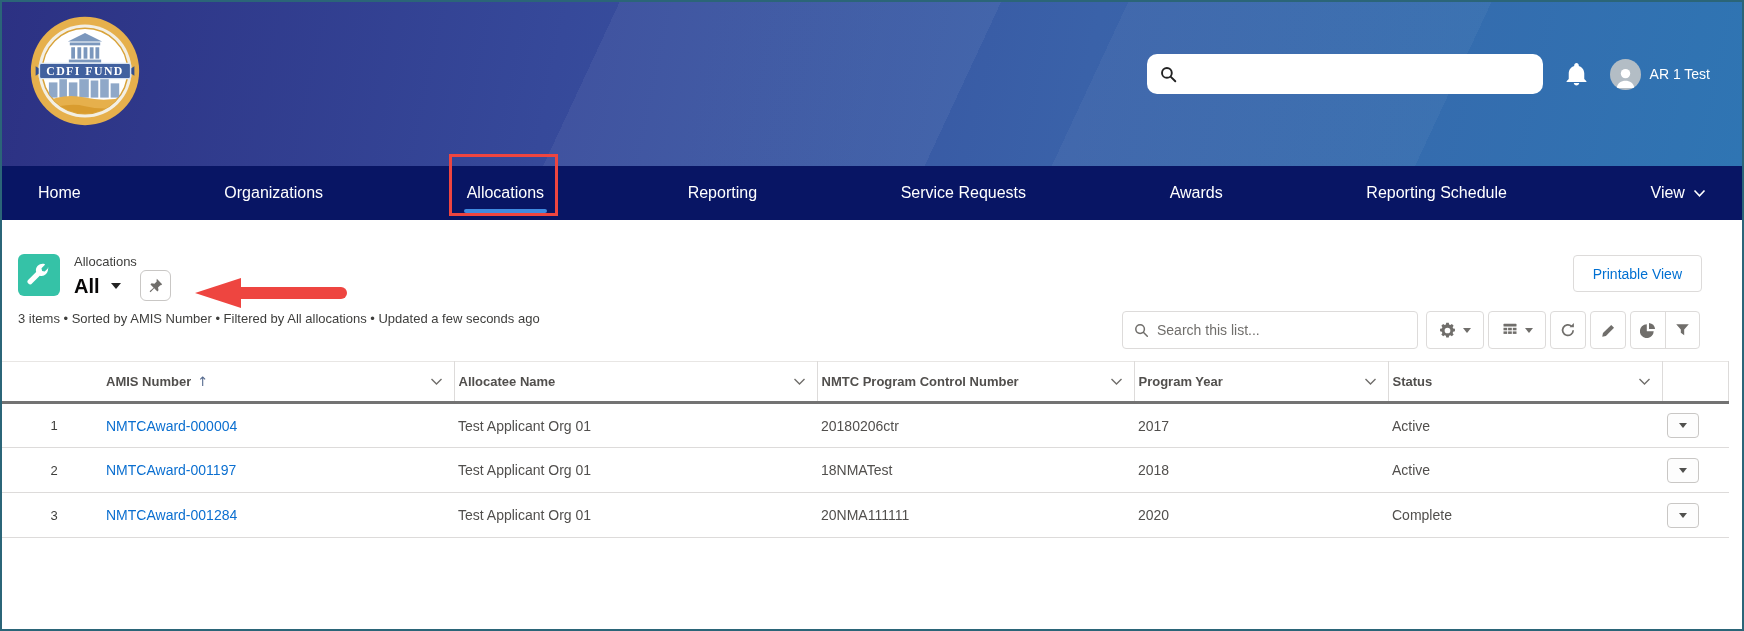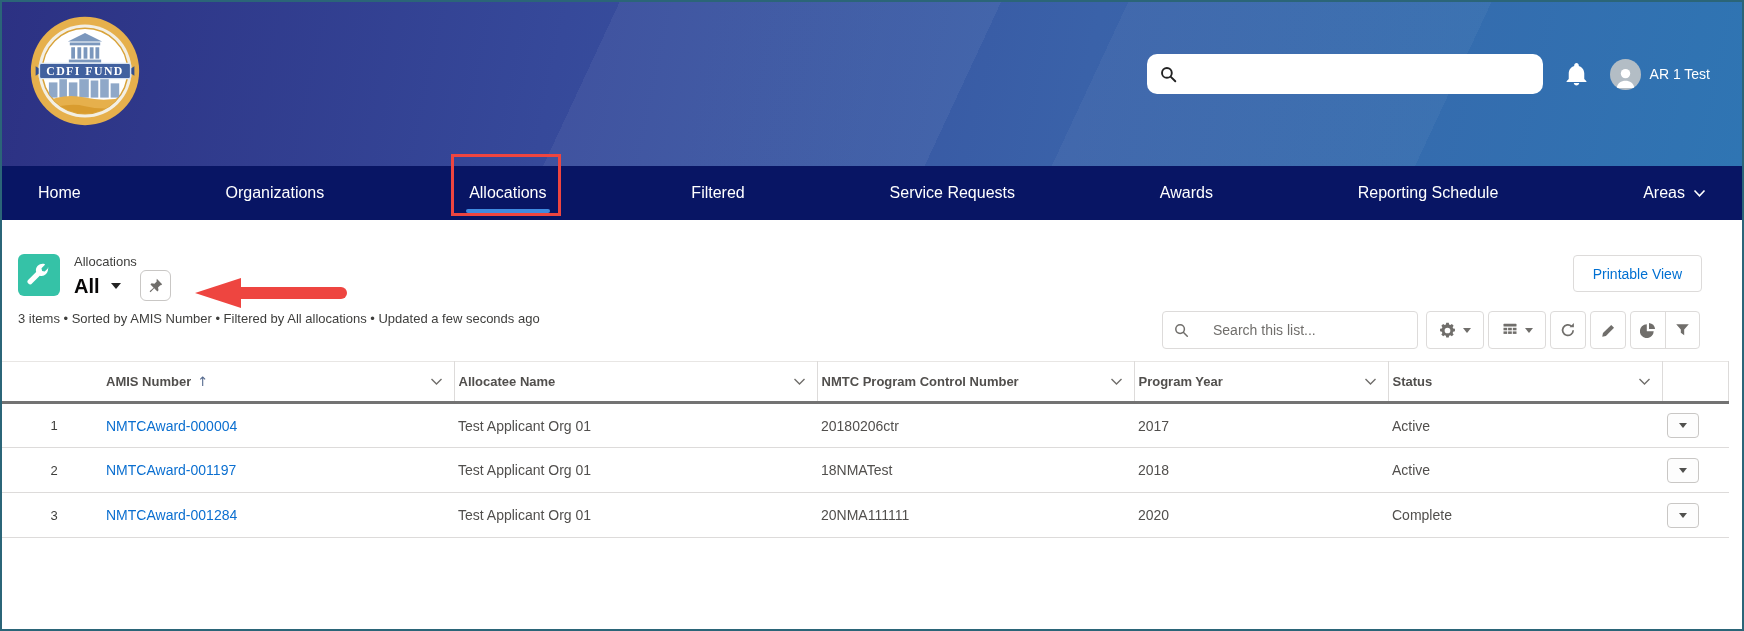--- a/index.html
+++ b/index.html
@@ -74,22 +74,22 @@
   }
 
   .annotation-arrow { position:absolute; left:193px; top:58px; display:flex; align-items:center; z-index:6; pointer-events:none; }
   .arrow-head { width:0; height:0; border-top:15px solid transparent; border-bottom:15px solid transparent; border-right:46px solid #ee4540; }
   .arrow-shaft { width:106px; height:12px; background:#ee4540; border-radius:0 6px 6px 0; }
 
   .meta-row { margin-top:10px; display:flex; justify-content:space-between; align-items:flex-start; padding:0 42px 0 16px; }
   .meta-text { font-size:13px; color:#3e3e3c; padding-bottom:10px; }
   .toolbar { display:flex; align-items:center; gap:4px; }
   .tsearch {
-    width:256px; height:38px; border:1px solid #dddbda; border-radius:4px; background:#fff;
-    display:flex; align-items:center; padding-left:11px; gap:24px; margin-right:4px;
+    width:296px; height:38px; border:1px solid #dddbda; border-radius:4px; background:#fff;
+    display:flex; align-items:center; padding-left:11px; gap:8px; margin-right:4px;
   }
   .tsearch svg { color:#706e6b; flex:none; }
   .tsearch input { border:none; outline:none; flex:1; height:100%; font-size:14px; color:#3e3e3c; font-family:inherit; background:transparent; }
   .tsearch input::placeholder { color:#706e6b; opacity:1; }
   .tbtn {
     height:38px; background:#fff; border:1px solid #dddbda; border-radius:4px;
     display:flex; align-items:center; justify-content:center; gap:7px; color:#706e6b; cursor:pointer;
   }
   .tbtn.w58 { width:58px; } .tbtn.w36 { width:36px; }
   .tbtn .mini-caret { width:0; height:0; border-left:4px solid transparent; border-right:4px solid transparent; border-top:5px solid #706e6b; }
@@ -193,33 +193,33 @@
         <span>Home</span>
       </a>
     <a class="nav-item">
         <span>Organizations</span>
       </a>
     <a class="nav-item active">
       <span class="annotation-box"></span>
       <span>Allocations</span>
     </a>
     <a class="nav-item">
-        <span>Filtered</span>
+        <span>Reporting</span>
       </a>
     <a class="nav-item">
         <span>Service Requests</span>
       </a>
     <a class="nav-item">
         <span>Awards</span>
       </a>
     <a class="nav-item">
         <span>Reporting Schedule</span>
       </a>
     <a class="nav-item">
-      <span>Areas</span>
+      <span>View</span>
       <span class="nav-caret">
         <svg width="13" height="9" viewBox="0 0 13 9">
             <path d="M1.5 1.5 L6.5 6.8 L11.5 1.5" fill="none" stroke="#fff" stroke-width="1.6"></path>
           </svg>
       </span>
     </a>
   </nav>
 
   <main>
 

